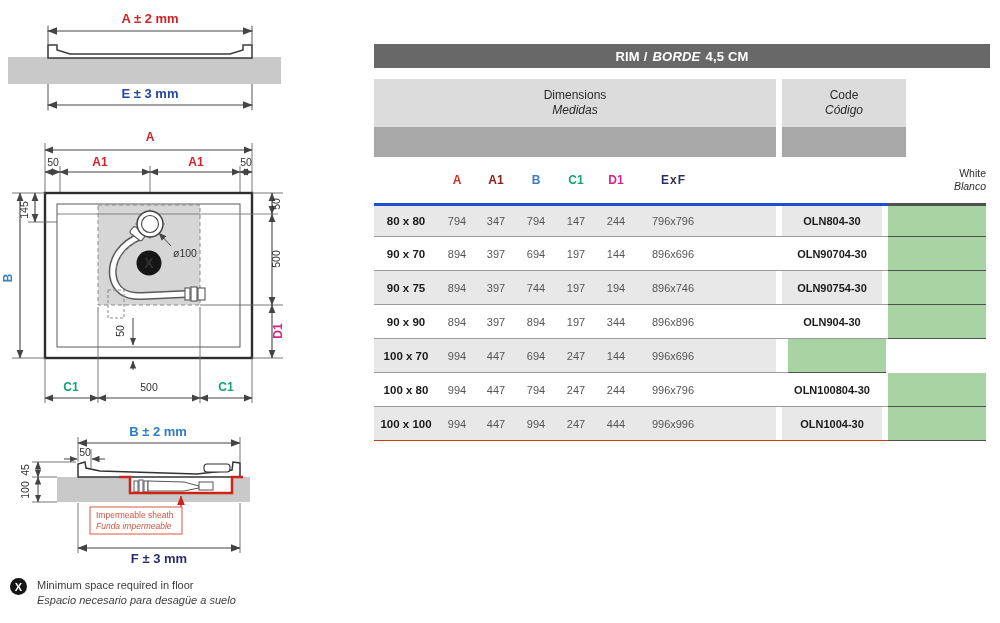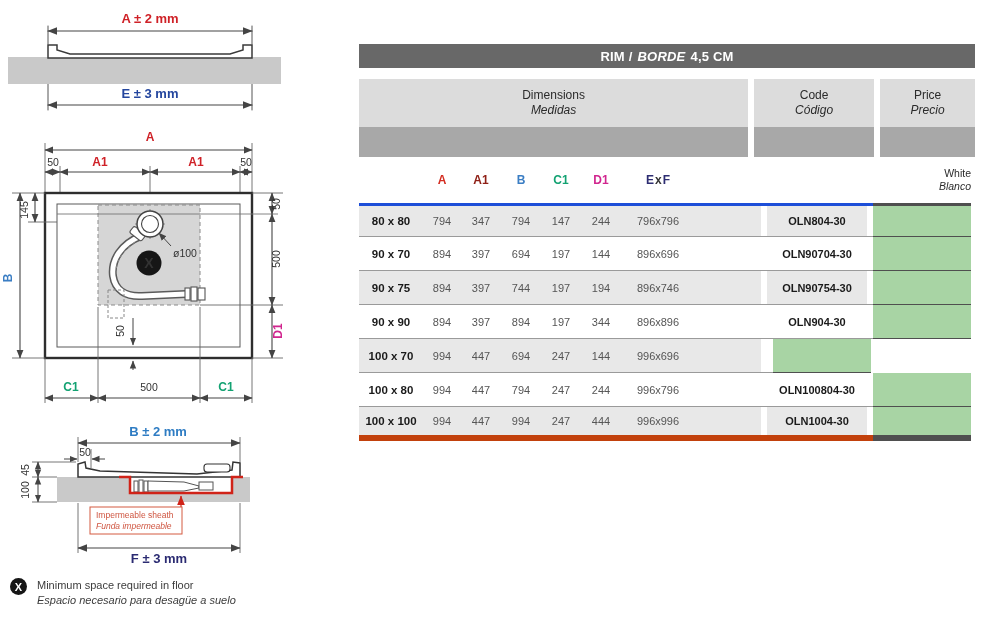--- a/index.html
+++ b/index.html
@@ -4,21 +4,21 @@
 <style>
   * { box-sizing: border-box; margin: 0; padding: 0; }
   html,body { background:#fff; }
   #sheet {
     position: relative; width: 1000px; height: 623px;
     background: #ffffff; overflow: hidden;
     font-family: "Liberation Sans", sans-serif;
   }
 
   
-  .tbl { position: absolute; left: 359px; top: 44px; width: 616px; }
+  .tbl { position: absolute; left: 374px; top: 44px; width: 616px; }
   .tbl-title {
     height: 24px; background: #686868; color: #fff;
     display: flex; align-items: center; justify-content: center; gap: 5px;
     font-size: 13px; font-weight: bold; letter-spacing: .2px;
   }
   .tbl-title .it { font-style: italic; }
   .tbl-cols { display: flex; margin-top: 11px; }
   .blk-dims { width: 402px; }
   .blk-code { width: 124px; }
   .blk-price{ width: 98px; }
@@ -54,21 +54,21 @@
   .rows .row > div { border-bottom: 1px solid #9a9a9a; }
   .rows .row:first-child > div { border-top: 3px solid #1d4ed8; }
   .row .dims-grid { font-size: 11px; color: #555; }
   .row .dims-grid .size { font-weight: bold; color: #1a1a1a; font-size: 11.5px; }
   .row .codec {
     width: 100px; display: flex; align-items: center; justify-content: center;
     font-weight: bold; color: #1a1a1a; font-size: 11px;
   }
   .row .pricec { width: 98px; background: #a8d4a4; border-color: #4f4f4f !important; }
   .row.alt .dims-grid, .row.alt .codec { background: #e8e8e8; }
-  .rows .row:last-child > div { border-bottom: 6px solid #c2410c; text-align: center; }
+  .rows .row:last-child > div { border-bottom: 1px solid #c2410c; text-align: center; }
 
   
   .draw { position: absolute; left: 0; top: 0; }
   svg text { fill: #333; }
   .dimt { font-size: 10.5px; }
   .lblR { font-size: 13px; font-weight: bold; fill: #cf2127; }
   .lblRs{ font-size: 12px; font-weight: bold; fill: #cf2127; }
   .lblBlue { font-size: 13px; font-weight: bold; fill: #2e7cc3; }
   .lblNavy { font-size: 13px; font-weight: bold; fill: #2b2b72; }
   .lblE { font-size: 13px; font-weight: bold; fill: #24469e; }
@@ -290,27 +290,20 @@
       </div>
       <div class="gap6"></div>
       <div class="blk-code">
         <div class="hdr">
           <span>Code</span>
           <span class="es">Código</span>
         </div>
         <div class="band"></div>
       </div>
       <div class="gap6"></div>
-      <div class="blk-price">
-        <div class="hdr">
-          <span>Price</span>
-          <span class="es">Precio</span>
-        </div>
-        <div class="band"></div>
-      </div>
     </div>
 
     <div class="letters-row">
       <div class="dims-grid">
         <span></span>
         <span class="lA">A</span>
         <span class="lA1">A1</span>
         <span class="lB">B</span>
         <span class="lC1">C1</span>
         <span class="lD1">D1</span>

